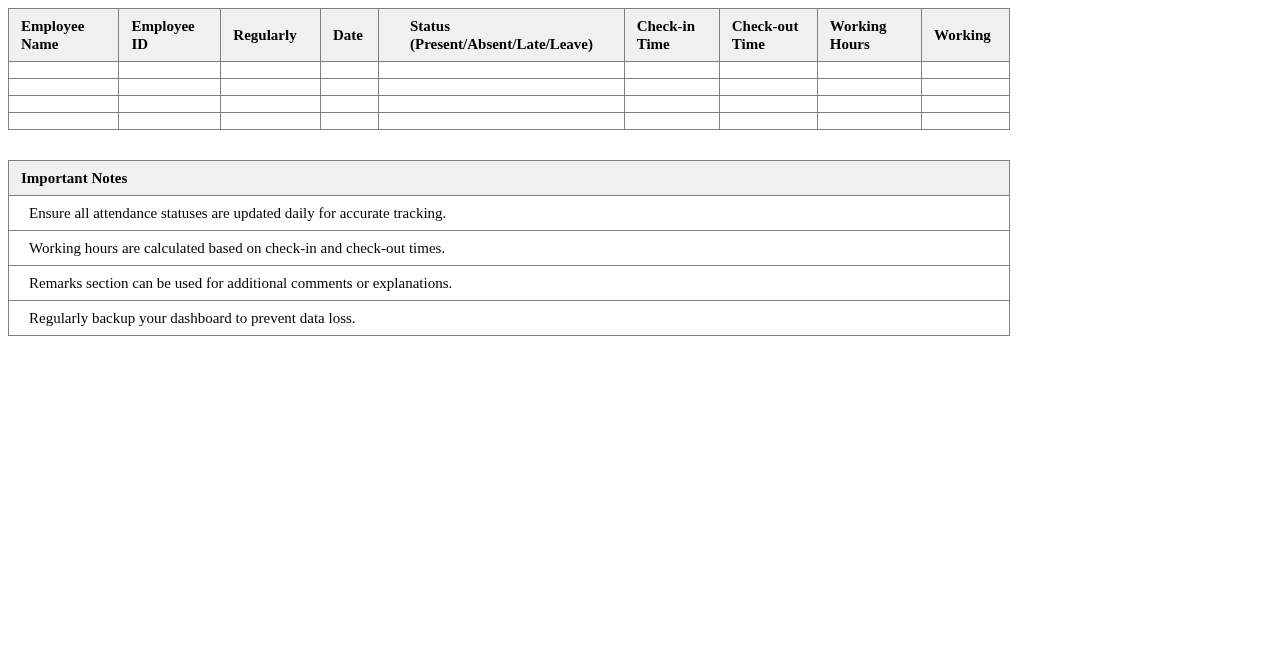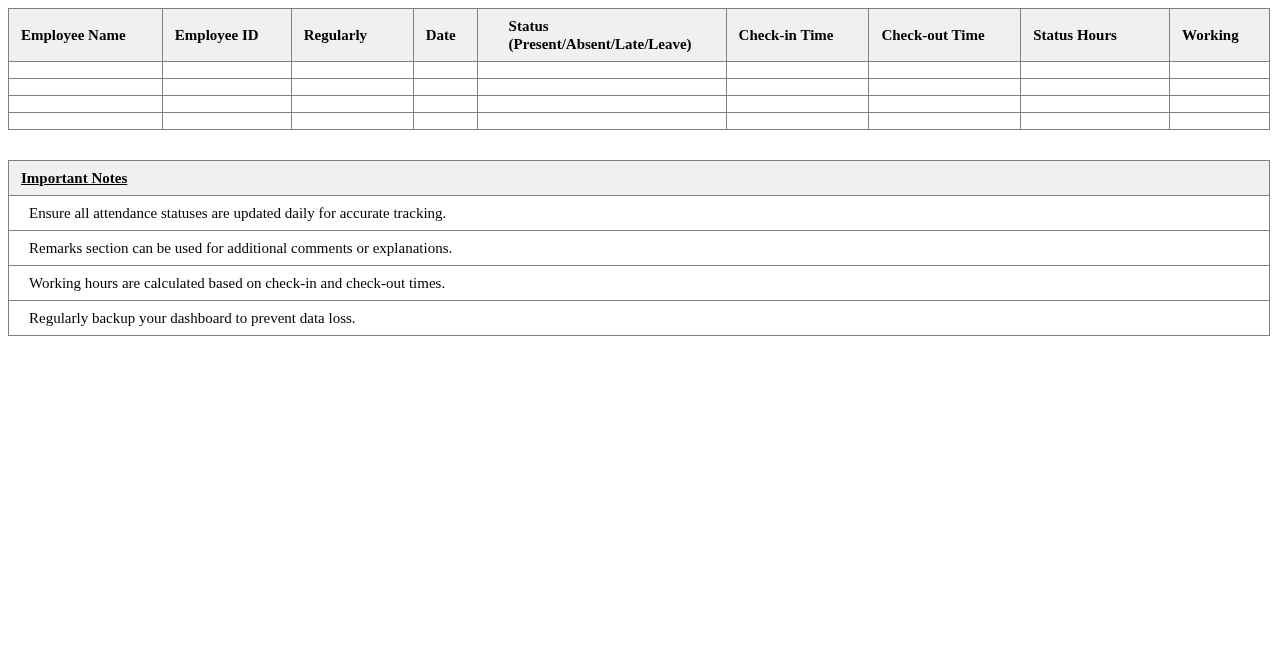--- a/index.html
+++ b/index.html
@@ -1,23 +1,23 @@
 <!DOCTYPE html>
 <html><head>
 <meta charset="utf-8">
 <style>
   html, body { margin: 0; padding: 0; background: #ffffff; }
   body { width: 1278px; height: 650px; font-family: "Liberation Serif", serif; color: #000; font-size: 15px; }
   .wrap { padding: 8px 8px 0 8px; }
-  table { border-collapse: collapse; width: 1262px; }
+  table { border-collapse: collapse; width: 1002px; }
   th, td { border: 1px solid #808080; }
   .att th { background: #f0f0f0; font-weight: bold; text-align: left; padding: 0 12px; height: 52px; vertical-align: middle; line-height: 18px; font-size: 15px; }
   .att td { height: 16px; padding: 0; }
   .notes { margin-top: 30px; }
-  .notes th { background: #f0f0f0; text-align: left; font-weight: bold; padding: 0 12px; height: 34px; text-decoration: underline; }
+  .notes th { background: #f0f0f0; text-align: left; font-weight: bold; padding: 0 12px; height: 34px; }
   .notes td { padding: 0 20px; height: 34px; }
 </style>
 </head>
 <body>
 
 <div class="wrap">
   <table class="att">
     <colgroup>
       <col style="width:154px">
         <col style="width:129px">
@@ -33,21 +33,21 @@
       <tr>
         <th>Employee Name</th>
         <th>Employee ID</th>
         <th>Regularly</th>
         <th>Date</th>
         <th>
             <span style="display:block;width:200px;margin-left:19px;">Status (Present/Absent/Late/Leave)</span>
           </th>
         <th>Check-in Time</th>
         <th>Check-out Time</th>
-        <th>Status Hours</th>
+        <th>Working Hours</th>
         <th>Working</th>
       </tr>
     </thead>
     <tbody>
       <tr>
         <td></td>
         <td></td>
         <td></td>
         <td></td>
         <td></td>
@@ -96,23 +96,23 @@
     <thead>
       <tr>
         <th>Important Notes</th>
       </tr>
     </thead>
     <tbody>
       <tr>
           <td>Ensure all attendance statuses are updated daily for accurate tracking.</td>
         </tr>
       <tr>
-          <td>Remarks section can be used for additional comments or explanations.</td>
+          <td>Working hours are calculated based on check-in and check-out times.</td>
         </tr>
       <tr>
-          <td>Working hours are calculated based on check-in and check-out times.</td>
+          <td>Remarks section can be used for additional comments or explanations.</td>
         </tr>
       <tr>
           <td>Regularly backup your dashboard to prevent data loss.</td>
         </tr>
     </tbody>
   </table>
 </div>
 
 </body></html>

